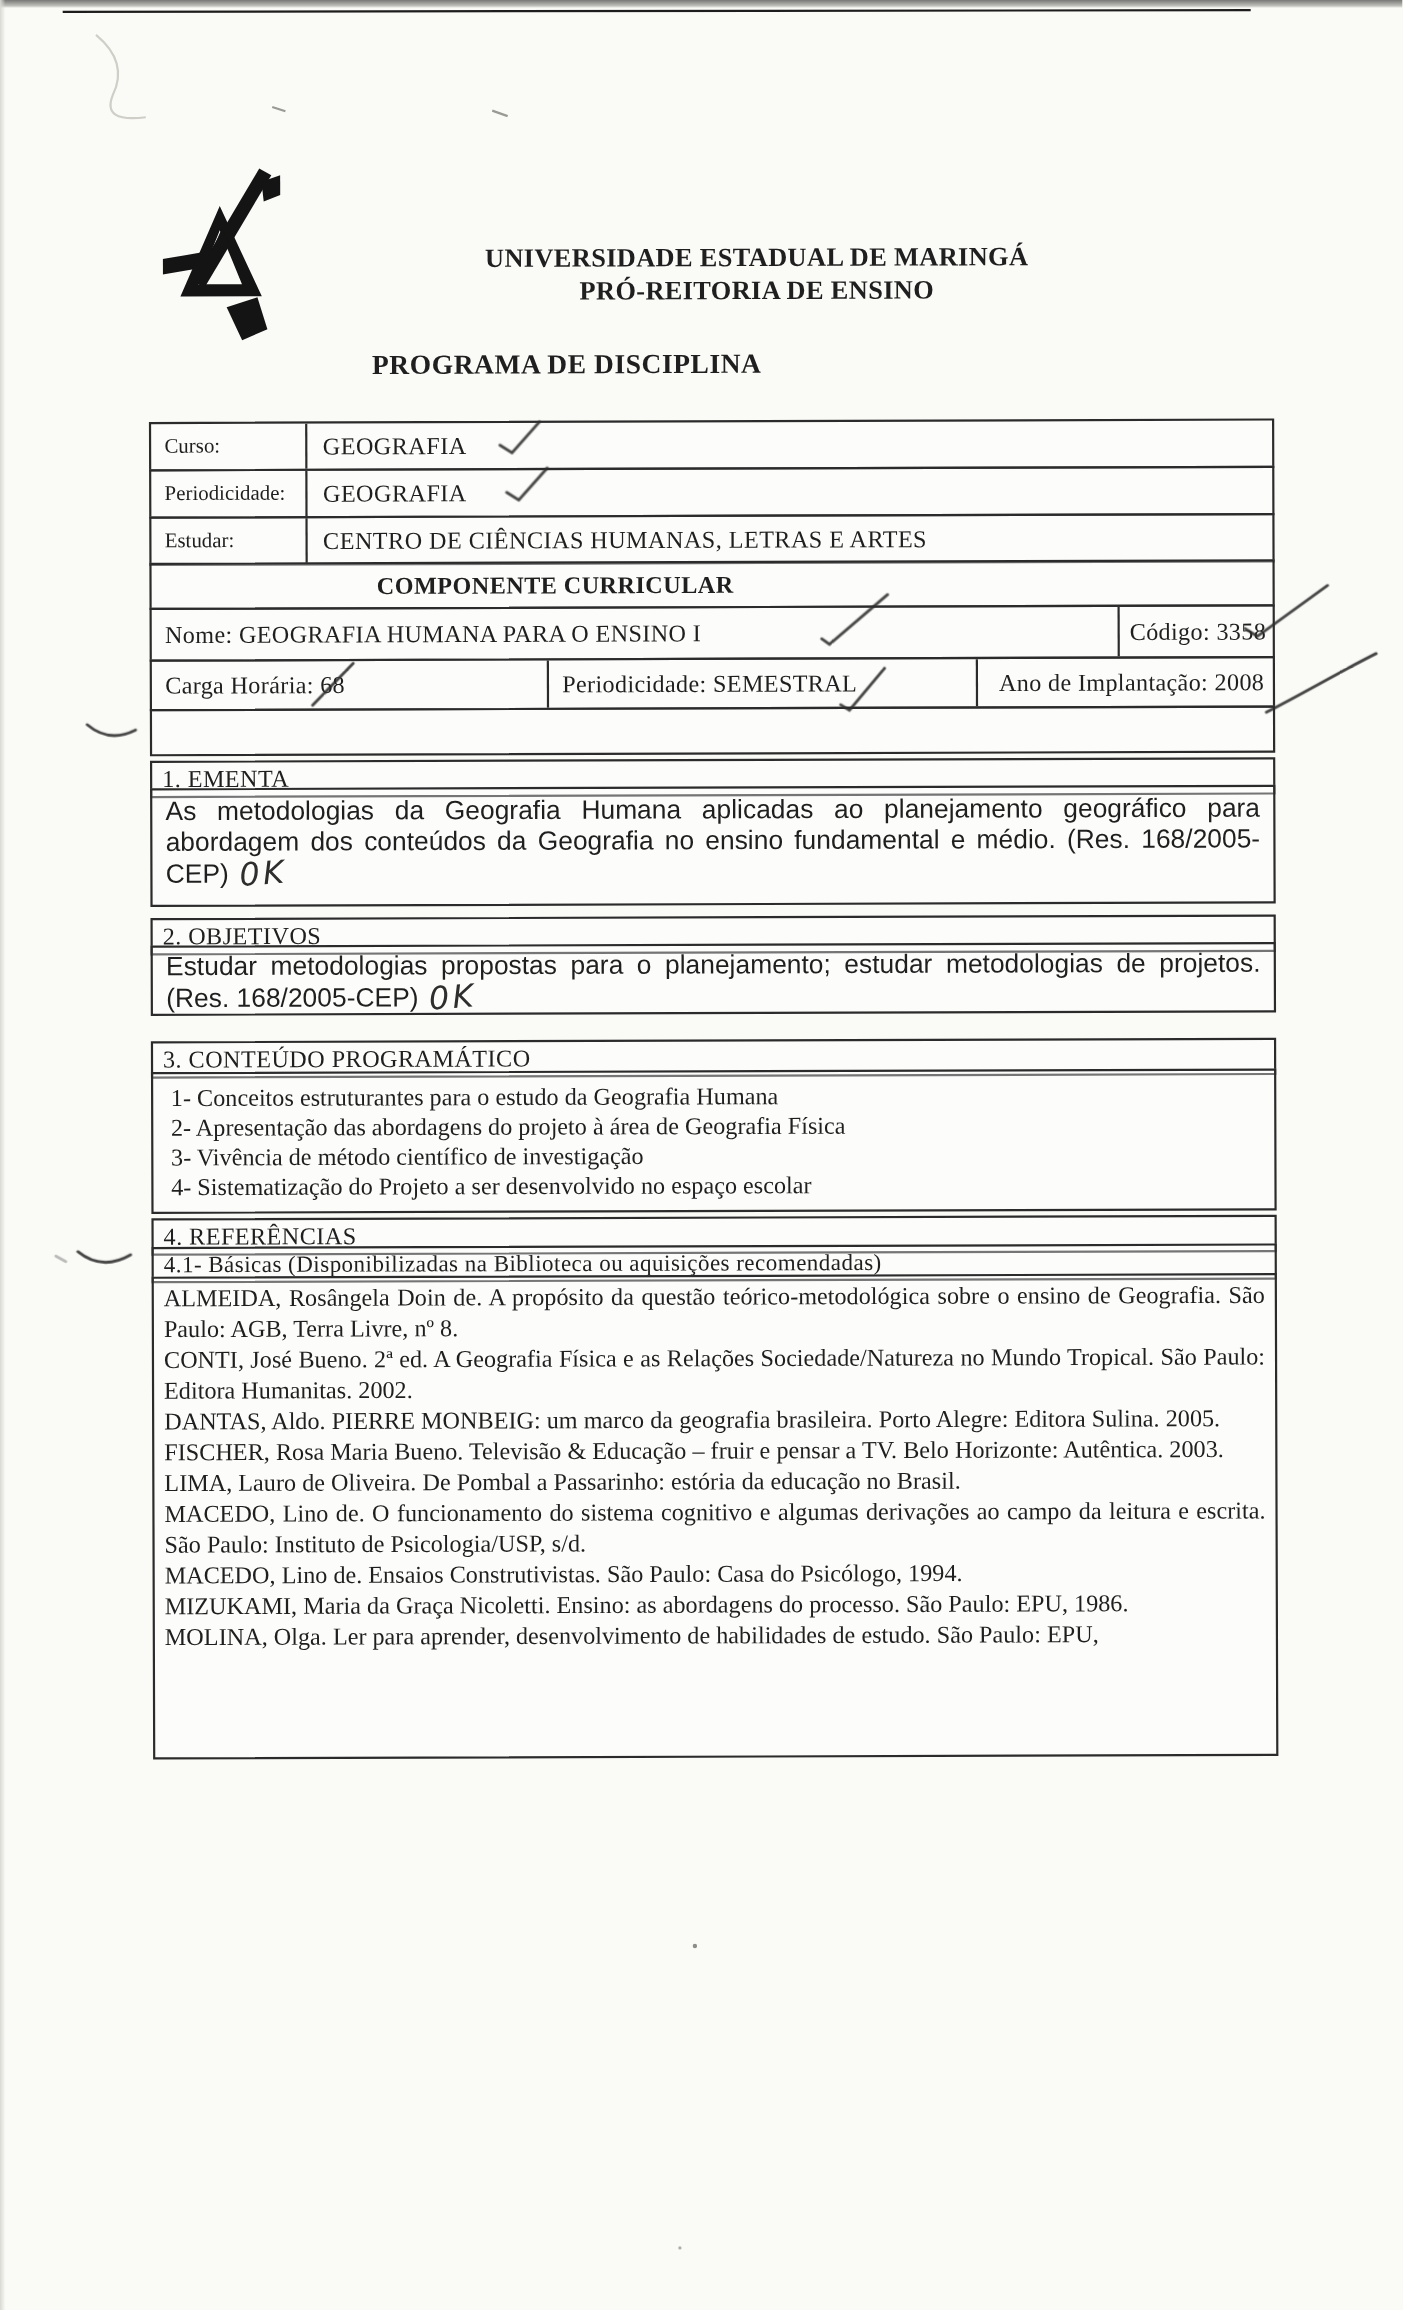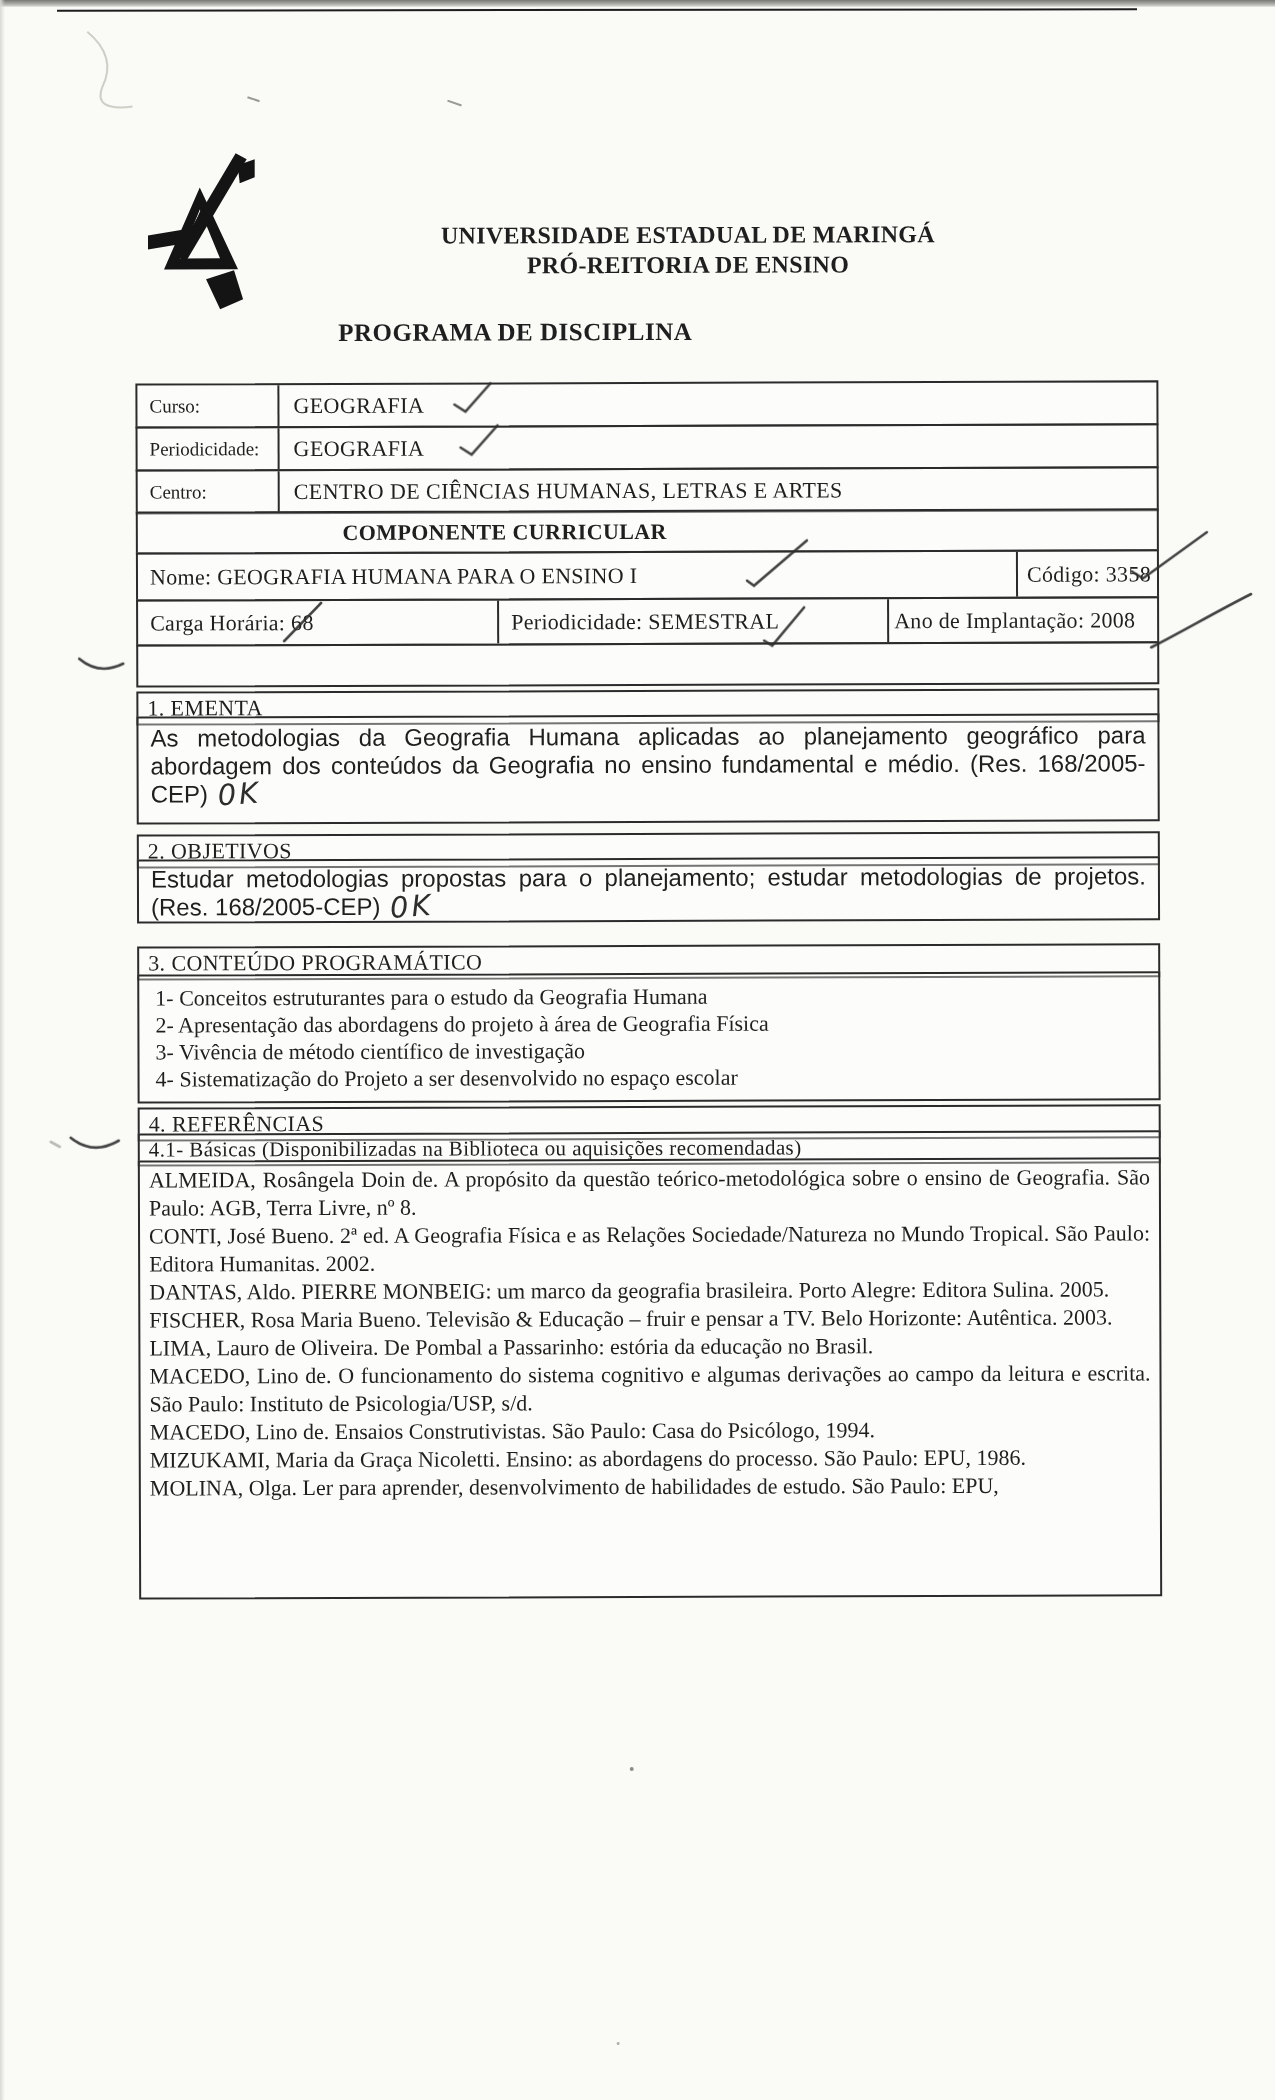--- a/index.html
+++ b/index.html
@@ -82,35 +82,35 @@
 
   <div class="abs box info-row" style="top:382px;">
     <div class="info-label">Curso:</div>
     <div class="info-value">GEOGRAFIA</div>
   </div>
   <div class="abs box info-row" style="top:425px;">
     <div class="info-label">Periodicidade:</div>
     <div class="info-value">GEOGRAFIA</div>
   </div>
   <div class="abs box info-row" style="top:468px;">
-    <div class="info-label">Centro:</div>
+    <div class="info-label">Estudar:</div>
     <div class="info-value">CENTRO DE CIÊNCIAS HUMANAS, LETRAS E ARTES</div>
   </div>
 
   <div class="abs box cc-header" style="display:flex;">
     <div class="inner">COMPONENTE CURRICULAR</div>
   </div>
   <div class="abs box" style="top:551px;left:137px;width:1023px;height:49px;display:flex;">
     <div class="cell" style="flex:1;line-height:46px;">Nome: GEOGRAFIA HUMANA  PARA O ENSINO I</div>
     <div class="cell" style="width:141px;border-left:2px solid #2b2b2b;line-height:46px;padding-left:9px;">Código: 3358</div>
   </div>
   <div class="abs box" style="top:598px;left:137px;width:1023px;height:47px;display:flex;">
     <div class="cell" style="width:361px;border-right:2px solid #2b2b2b;">Carga Horária: 68</div>
     <div class="cell" style="width:390px;border-right:2px solid #2b2b2b;">Periodicidade: SEMESTRAL</div>
-    <div class="cell" style="flex:1;padding-left:5px;">Ano de Implantação: 2008</div>
+    <div class="cell" style="flex:1;padding-left:19px;">Ano de Implantação: 2008</div>
   </div>
   <div class="abs box" style="top:643px;left:137px;width:1023px;height:43px;"></div>
 
   <div class="abs box sec-header" style="top:690px;">1. EMENTA</div>
   <div class="abs box sec-body sans-just" style="top:715px;height:108px;padding:6px 12px;">
     <p><span>As metodologias da Geografia Humana aplicadas ao planejamento geográfico para abordagem dos conteúdos da Geografia no ensino fundamental e médio. (Res. 168/2005-CEP)</span><span class="handwrite">0K</span></p>
   </div>
 
   <div class="abs box sec-header" style="top:833px;">2. OBJETIVOS</div>
   <div class="abs box sec-body sans-just" style="top:858px;height:64px;padding:4px 12px;">

